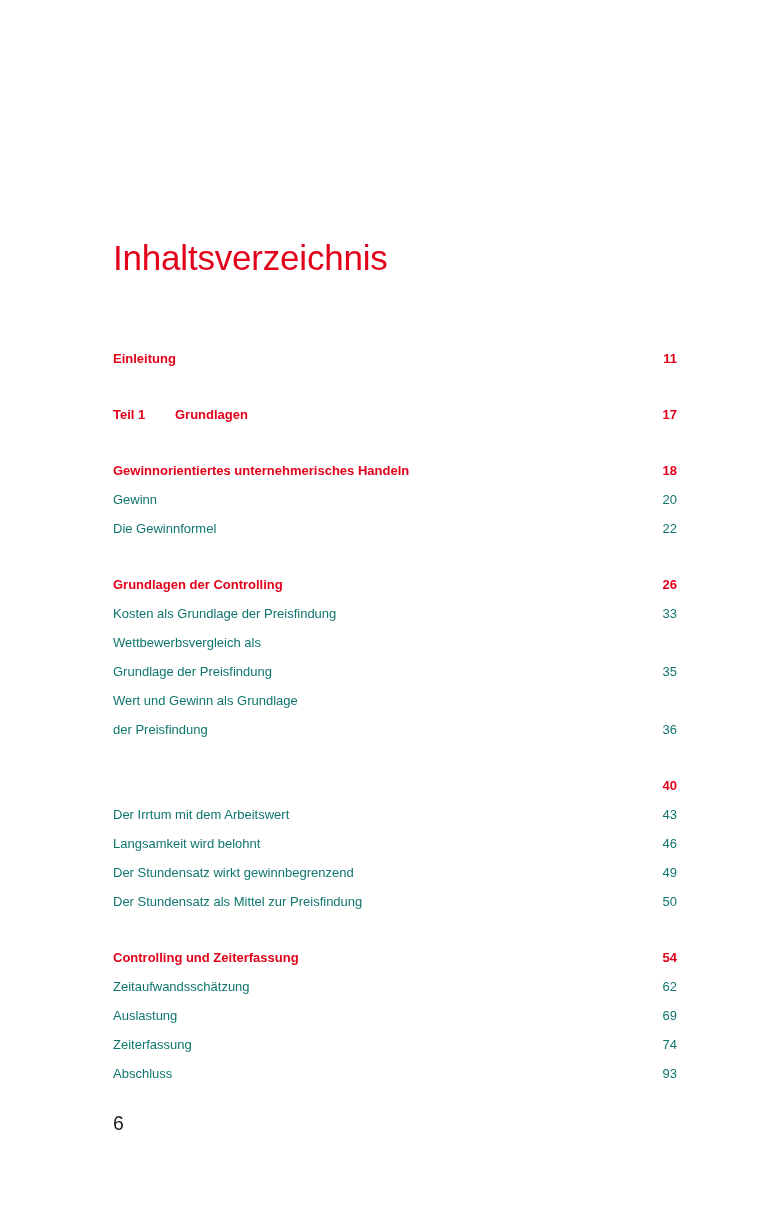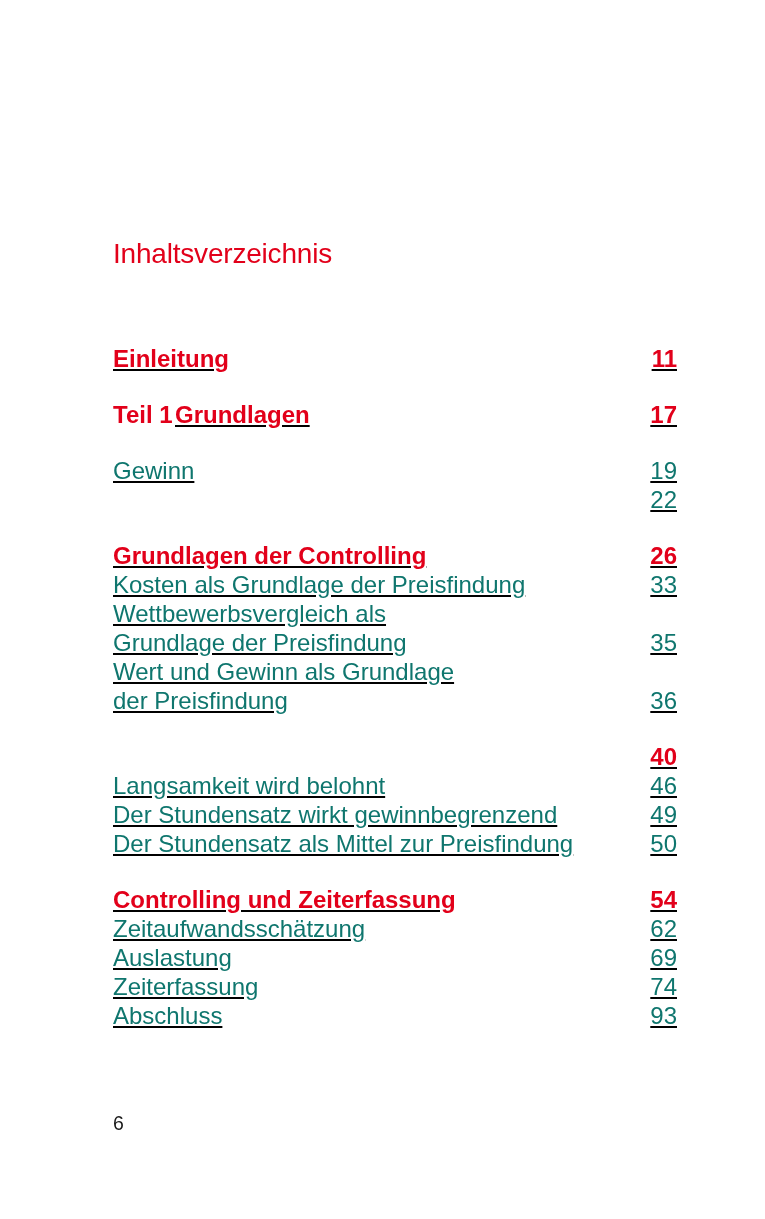--- a/index.html
+++ b/index.html
@@ -21,21 +21,21 @@
     position: absolute;
     inset: 0;
     background: #ffffff;
   }
 
   
   .toc-title {
     position: absolute;
     left: 113px;
     top: 214px;
-    font-size: 28px;
+    font-size: 35px;
     line-height: 42px;
     font-weight: 400;
     color: #e2001a;
     letter-spacing: -0.2px;
     white-space: nowrap;
   }
 
   
   .toc-body {
     position: absolute;
@@ -46,23 +46,22 @@
 
   .toc-group {
     margin-bottom: 27px;
   }
   .toc-group:last-child { margin-bottom: 0; }
 
   .toc-row {
     display: flex;
     align-items: baseline;
     width: 100%;
-    font-size: 24px;
+    font-size: 13px;
     line-height: 29px;
-    text-decoration: underline;
   }
 
   .toc-row .label {
     flex: 0 1 auto;
     white-space: pre-wrap;
   }
   .toc-row .filler {
     flex: 1 1 auto;
     min-width: 12px;
   }
@@ -133,26 +132,32 @@
         </div>
       </div>
       <div class="toc-group">
         <div class="toc-row level-part">
           <span class="label"><span class="part-no">Teil 1</span><span>Grundlagen</span></span>
           <span class="filler"></span>
           <span class="page-no">17</span>
         </div>
       </div>
       <div class="toc-group">
+        <div class="toc-row level-head">
+          <span class="label">Gewinnorientiertes unternehmerisches Handeln</span>
+          <span class="filler"></span>
+          <span class="page-no">18</span>
+        </div>
         <div class="toc-row level-sub">
           <span class="label">Gewinn</span>
           <span class="filler"></span>
-          <span class="page-no">19</span>
-        </div>
-        <div class="toc-row level-sub">
+          <span class="page-no">20</span>
+        </div>
+        <div class="toc-row level-sub">
+          <span class="label">Die Gewinnformel</span>
           <span class="filler"></span>
           <span class="page-no">22</span>
         </div>
       </div>
       <div class="toc-group">
         <div class="toc-row level-head">
           <span class="label">Grundlagen der Controlling</span>
           <span class="filler"></span>
           <span class="page-no">26</span>
         </div>
@@ -173,20 +178,25 @@
           <span class="filler"></span>
           <span class="page-no">36</span>
         </div>
       </div>
       <div class="toc-group">
         <div class="toc-row level-head">
           <span class="filler"></span>
           <span class="page-no">40</span>
         </div>
         <div class="toc-row level-sub">
+          <span class="label">Der Irrtum mit dem Arbeitswert</span>
+          <span class="filler"></span>
+          <span class="page-no">43</span>
+        </div>
+        <div class="toc-row level-sub">
           <span class="label">Langsamkeit wird belohnt</span>
           <span class="filler"></span>
           <span class="page-no">46</span>
         </div>
         <div class="toc-row level-sub">
           <span class="label">Der Stundensatz wirkt gewinnbegrenzend</span>
           <span class="filler"></span>
           <span class="page-no">49</span>
         </div>
         <div class="toc-row level-sub">

